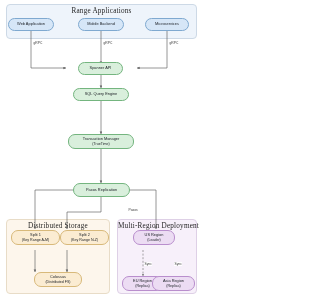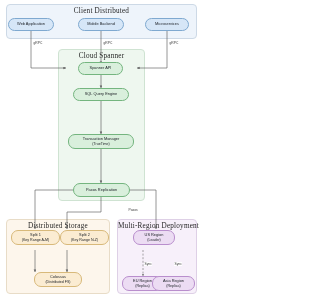--- a/index.html
+++ b/index.html
@@ -64,26 +64,23 @@
     padding:0 0.5px;
     white-space:nowrap;
   }
 </style>
 </head>
 <body>
 
 <div id="stage">
 
   <div class="cluster c-client" style="left:6px;top:4px;width:191px;height:35px;">
-    <div class="cluster-title" style="top:2px;">Client Distributed</div>
-  </div>
-
-  <div class="cluster c-spanner" style="left:58px;top:49px;width:87px;height:152px;">
-    <div class="cluster-title" style="top:2px;">Cloud Spanner</div>
-  </div>
+    <div class="cluster-title" style="top:2px;">Range Applications</div>
+  </div>
+
 
   <div class="cluster c-storage" style="left:6px;top:219px;width:104px;height:75px;">
     <div class="cluster-title" style="top:2px;">Distributed Storage</div>
   </div>
 
   <div class="cluster c-region" style="left:117px;top:219px;width:80px;height:75px;">
     <div class="cluster-title" style="top:2px;">Multi-Region Deployment</div>
   </div>
 
   <svg id="wires" viewBox="0 0 203 300">

